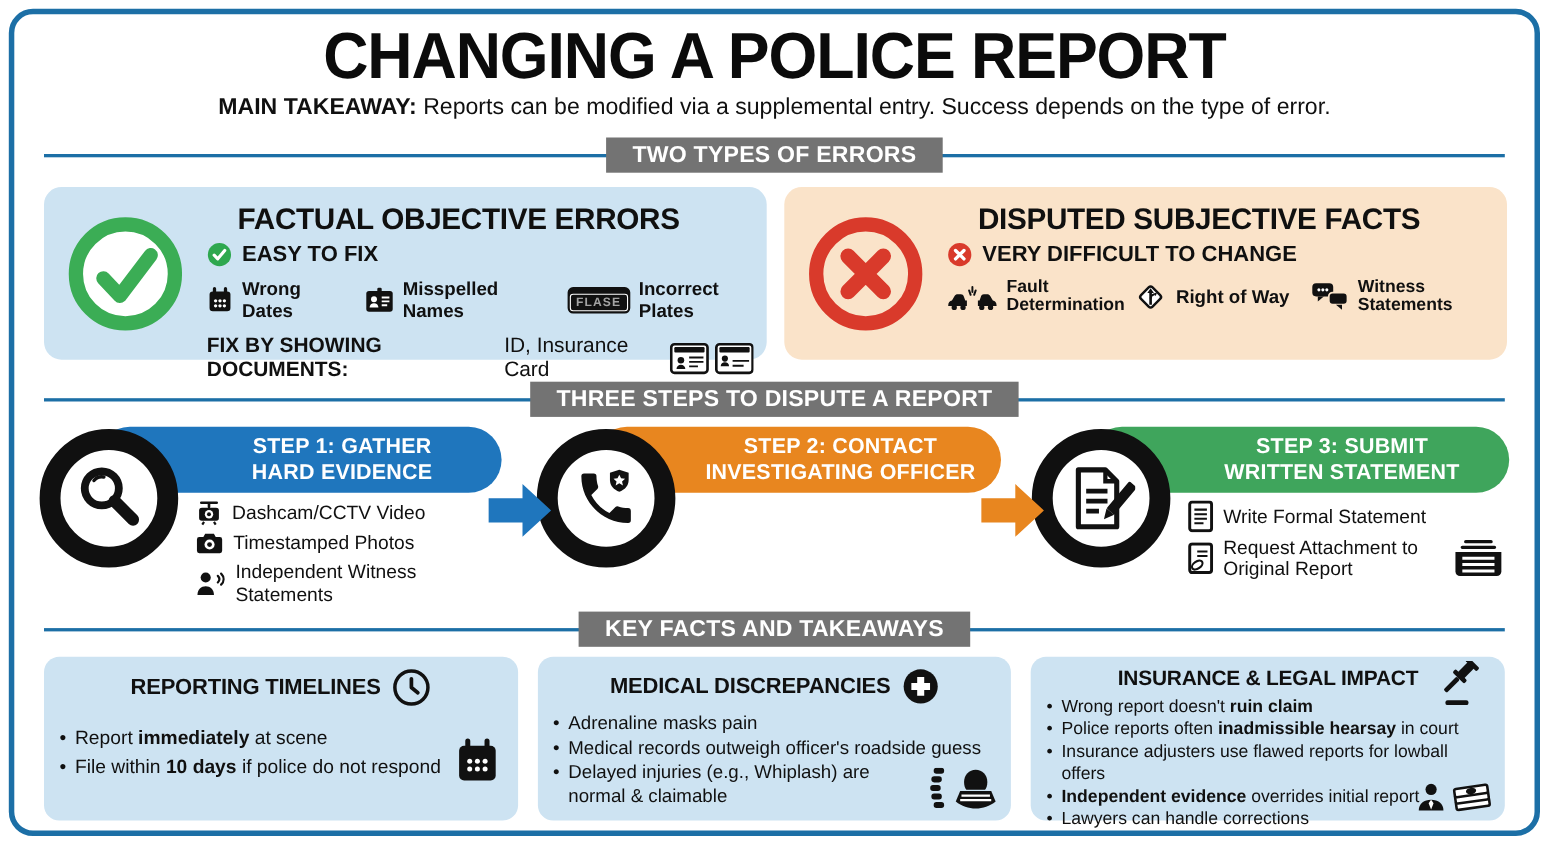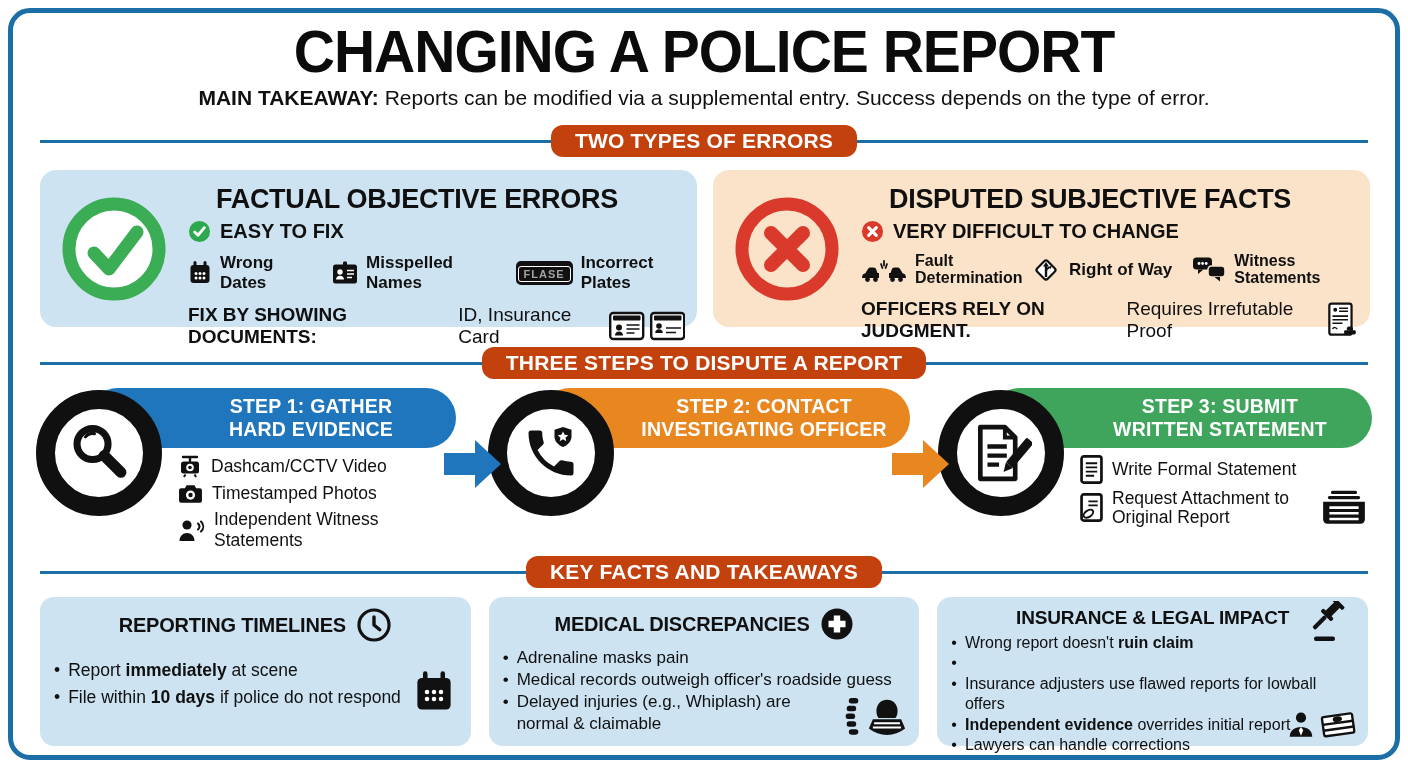--- a/index.html
+++ b/index.html
@@ -9,22 +9,22 @@
 
   
   .title{position:absolute;top:18px;left:0;width:100%;text-align:center;
          font-size:57px;font-weight:bold;letter-spacing:-1px;transform:scaleY(1.04);color:#0b0b0b;}
   .subtitle{position:absolute;top:86px;left:0;width:100%;text-align:center;font-size:21px;}
   .subtitle b{font-weight:bold;}
 
   
   .divider{position:absolute;left:40px;right:40px;height:34px;display:flex;align-items:center;justify-content:center;}
   .divider::before{content:"";position:absolute;left:0;right:0;top:16px;height:3px;background:#1C6FA6;}
-  .badge{position:relative;background:#c2410c;color:#fff;font-weight:bold;font-size:21px;
-         padding:4px 24px;border-radius:12px;letter-spacing:.2px;white-space:nowrap;}
+  .badge{position:relative;background:#737373;color:#fff;font-weight:bold;font-size:21px;
+         padding:4px 24px;border-radius:0;letter-spacing:.2px;white-space:nowrap;}
   .div1{top:124px}.div2{top:346px}.div3{top:555px}
 
   
   .row-errors{position:absolute;top:170px;left:40px;right:38px;height:157px;display:flex;gap:16px;}
   .err-panel{flex:1;border-radius:16px;display:flex;box-sizing:border-box;padding:6px 12px 6px 0;}
   .p-blue{background:#CDE3F2;} .p-peach{background:#FAE3C9;}
   .ring-col{width:148px;flex:none;display:flex;align-items:center;justify-content:center;}
   .err-content{flex:1;padding-top:8px;}
   .err-title{font-size:27px;font-weight:bold;letter-spacing:-.3px;margin-left:28px;}
   .err-tag{display:flex;align-items:center;gap:9px;margin-top:5px;font-size:20px;font-weight:bold;}
@@ -221,34 +221,20 @@
                   <circle cx="10.6" cy="7.5" r="1.4"></circle>
                   <circle cx="14.2" cy="7.5" r="1.4"></circle>
                 </g>
                 <rect x="16" y="10" width="17" height="11" rx="3.5" fill="#111" stroke="#FAE3C9" stroke-width="1.6"></rect>
                 <path d="M28 21v4.5l-5.5-4.5z" fill="#111"></path>
               </svg>
           </span>
           <span class="wrap2">Witness Statements</span>
         </div>
       </div>
-      <div class="err-fix">
-        <b>OFFICERS RELY ON JUDGMENT.</b>
-          <span> Requires Irrefutable Proof</span>
-        <span style="margin-left:6px;">
-          <svg width="30" height="36" viewBox="0 0 27 32">
-              <rect x="1.2" y="1.2" width="20" height="28" rx="2" fill="#fff" stroke="#111" stroke-width="2"></rect>
-              <circle cx="6.5" cy="6.8" r="1.8" fill="#111"></circle>
-              <path d="M10 5.4h8M10 8.2h8M4 12.5h14M4 15.8h14M4 19h9" stroke="#111" stroke-width="1.4"></path>
-              <path d="M4 24c1.6-2.2 3.2-1 4.4 0" stroke="#111" stroke-width="1.2" fill="none"></path>
-              <path d="M17.5 25.5c-1.2-1.8-.6-3.6 2.2-3.6s3.4 1.8 2.2 3.6z" fill="#111"></path>
-              <rect x="14.5" y="25.2" width="10.5" height="3.8" rx="1.2" fill="#111"></rect>
-            </svg>
-        </span>
-      </div>
     </div>
   </div>
 </div>
 
 <div class="divider div2">
   <div class="badge">THREE STEPS TO DISPUTE A REPORT</div>
 </div>
 
 <div class="row-steps">
 
@@ -478,20 +464,21 @@
           <rect x="2" y="35.5" width="21" height="4.5" rx="2" fill="#111"></rect>
         </svg>
     </span>
     <div class="fact-bullets" style="margin-top:4px;">
       <div class="bullet">
           <span class="dot">•</span>
         <span class="bt"><span>Wrong report doesn't </span><b>ruin claim</b><span></span></span>
       </div>
       <div class="bullet">
           <span class="dot">•</span>
+        <span class="bt"><span>Police reports often </span><b>inadmissible hearsay</b><span> in court</span></span>
       </div>
       <div class="bullet">
           <span class="dot">•</span>
         <span class="bt"><span>Insurance adjusters use flawed reports for lowball offers</span><b></b><span></span></span>
       </div>
       <div class="bullet">
           <span class="dot">•</span>
         <span class="bt"><span></span><b>Independent evidence</b><span> overrides initial report</span></span>
       </div>
       <div class="bullet">

